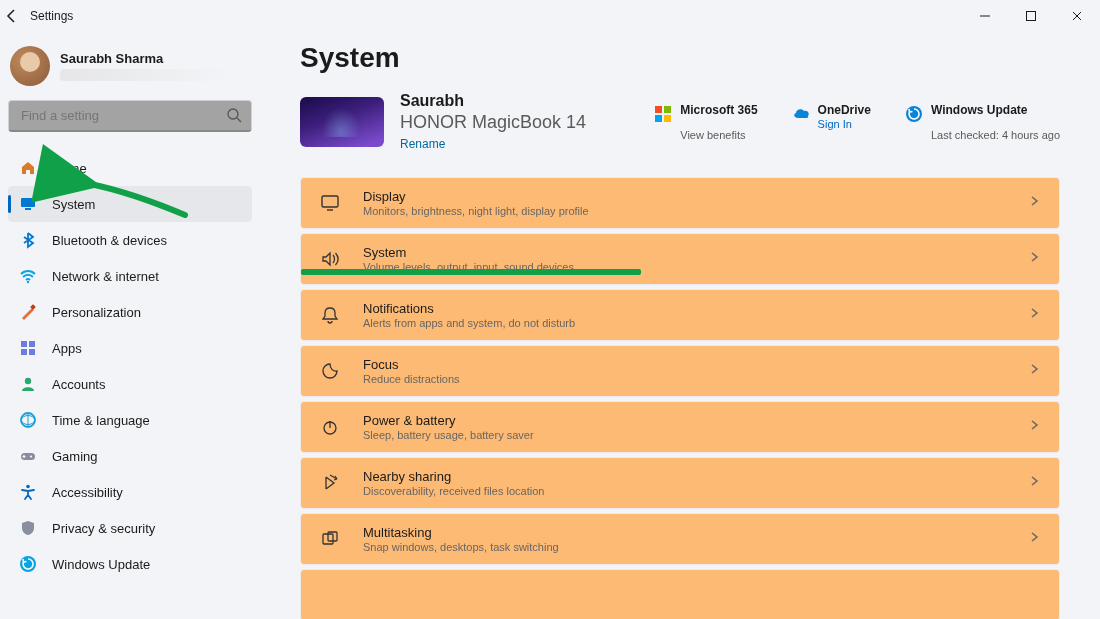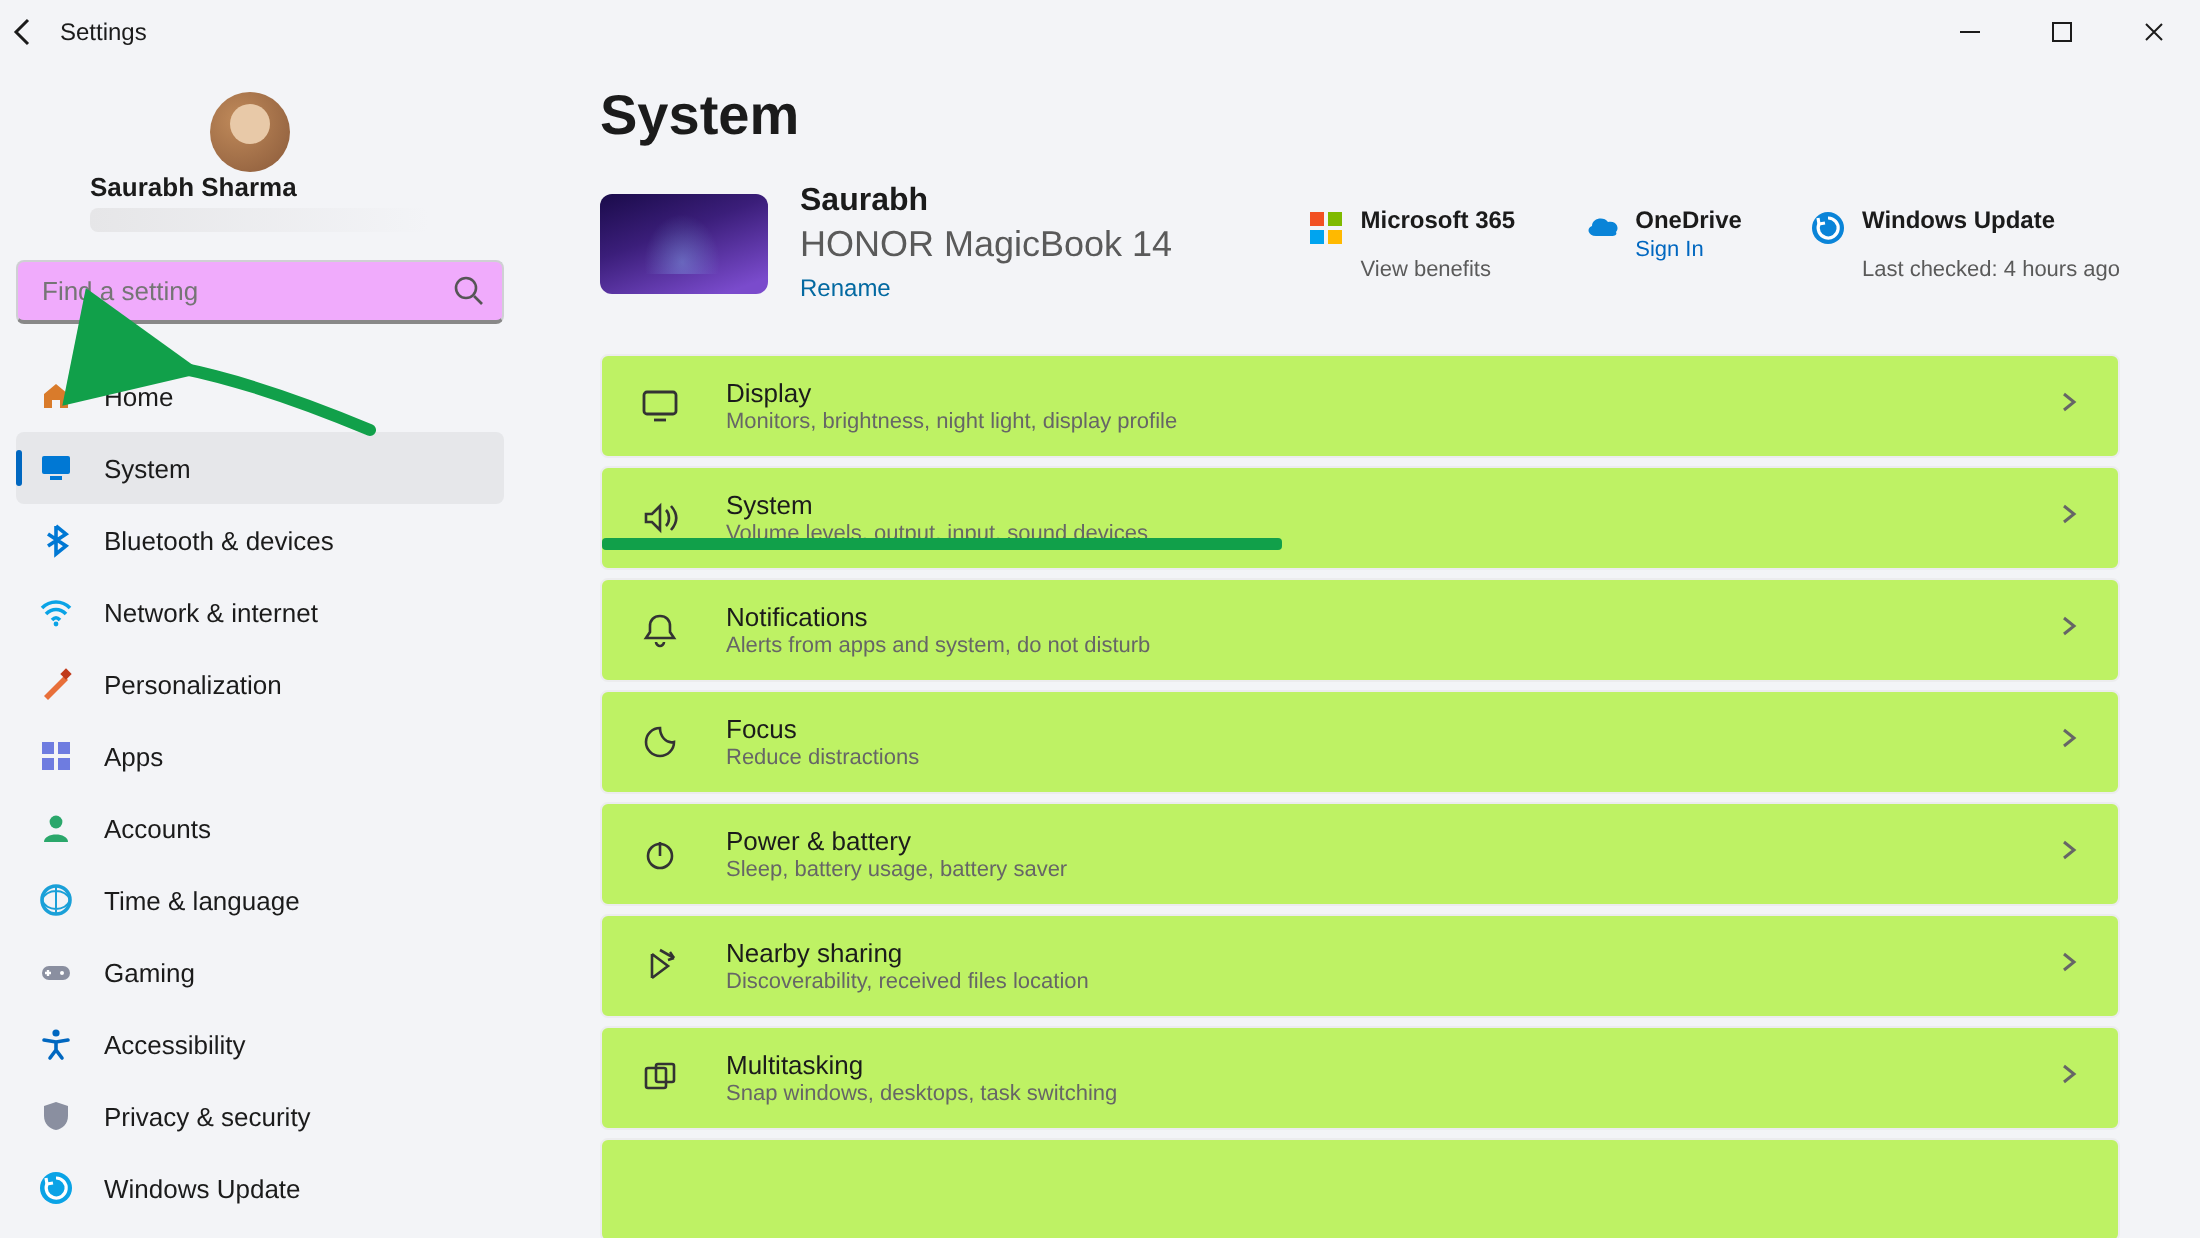--- a/index.html
+++ b/index.html
@@ -6,27 +6,27 @@
   html, body { width: 1100px; height: 619px; background: #f3f4f7; overflow: hidden; color: #1b1b1b; }
   
   .titlebar { display: flex; align-items: center; height: 32px; }
   .titlebar .back { width: 24px; height: 24px; display:flex; align-items:center; justify-content:center; color:#1b1b1b; cursor:pointer; }
   .titlebar .title { font-size: 12px; margin-left: 6px; }
   .winbtns { margin-left: auto; display:flex; }
   .winbtns div { width: 46px; height: 32px; display:flex; align-items:center; justify-content:center; color:#1b1b1b; font-size:11px; cursor:pointer; }
   
   .workspace { display:flex; height: calc(619px - 32px); }
   .sidebar { width: 260px; padding: 8px 8px 0 8px; display:flex; flex-direction:column; }
-  .account { display:flex; align-items:center; margin: 6px 2px 14px 2px; flex-direction: column; }
+  .account { display:flex; align-items:center; margin: 6px 2px 14px 2px; }
   .avatar { width: 40px; height: 40px; border-radius: 50%; background: radial-gradient(circle at 35% 35%, #c08a5a, #8a5a3a); margin-right: 10px; position:relative; overflow:hidden; }
   .avatar::after { content:""; position:absolute; left:10px; top:6px; width:20px; height:20px; border-radius:50%; background:#e8c9a8; }
   .account .name { font-size: 13px; font-weight: 600; }
   .account .email { width: 170px; height: 12px; background: linear-gradient(90deg, #e6e6e8, #f3f4f7); border-radius:4px; margin-top:3px; }
   .searchwrap { position: relative; margin: 0 0 10px 0; }
-  .searchwrap input { width: 100%; height: 32px; border: 1px solid #cfd0d3; border-bottom: 2px solid #888; border-radius: 4px; background: #f0abfc; padding: 0 34px 0 12px; font-size: 13px; outline: none; }
+  .searchwrap input { width: 100%; height: 32px; border: 1px solid #cfd0d3; border-bottom: 2px solid #888; border-radius: 4px; background: #a3a3a3; padding: 0 34px 0 12px; font-size: 13px; outline: none; }
   .searchwrap .sicon { position: absolute; right: 10px; top: 7px; color:#555; }
   .nav { margin-top: 8px; }
   .nav-item { display:flex; align-items:center; height: 36px; border-radius: 4px; padding-left: 10px; font-size: 13px; cursor:pointer; position:relative; }
   .nav-item.active { background: #e6e7ea; }
   .nav-item.active::before { content:""; position:absolute; left:0; top:9px; bottom:9px; width:3px; background:#0067c0; border-radius:2px; }
   .nicon { width: 20px; height: 20px; margin-right: 14px; display:flex; align-items:center; justify-content:center; }
   
   .main { flex:1; padding: 10px 40px 0 40px; overflow-y:auto; }
   .page-title { font-size: 28px; font-weight: 600; margin: 0 0 18px 0; }
   .hero { display:flex; align-items:center; margin-bottom: 26px; }
@@ -35,21 +35,21 @@
   .devinfo .devname { font-size: 16px; font-weight: 700; }
   .devinfo .devmodel { font-size: 18px; color:#5a5a5a; margin-top:2px; }
   .devinfo .rename { font-size: 12px; color:#0369a1; margin-top:4px; cursor:pointer; }
   .heroright { margin-left:auto; display:flex; gap: 34px; justify-content: space-between; }
   .pill { display:flex; align-items:flex-start; font-size:12px; }
   .pill .picon { width: 18px; height: 18px; margin-right: 8px; margin-top:2px; }
   .pill .pt { font-weight:600; font-size:12px; }
   .pill .ps { color:#5a5a5a; font-size:11px; margin-top:12px; }
   .pill a.ps { color:#0067c0; text-decoration:none; }
   .list { display:flex; flex-direction:column; gap: 4px; }
-  .row { background:#bef264; height: 52px; border-radius: 4px; display:flex; align-items:center; padding: 0 18px; border:1px solid #ececee; cursor:pointer; position:relative; }
+  .row { background:#fdba74; height: 52px; border-radius: 4px; display:flex; align-items:center; padding: 0 18px; border:1px solid #ececee; cursor:pointer; position:relative; }
   .row .ricon { width: 22px; height: 22px; margin-right: 22px; color:#333; display:flex; align-items:center; justify-content:center; }
   .row .rtitle { font-size: 13px; }
   .row .rsub { font-size: 11px; color:#666; margin-top:1px; }
   .row .chev { margin-left:auto; color:#666; }
   
   .annot { position: fixed; pointer-events: none; z-index: 50; }
   
   .main::-webkit-scrollbar { width:4px; }
   .main::-webkit-scrollbar-thumb { background:#c2c2c5; border-radius:2px; }
 </style>

